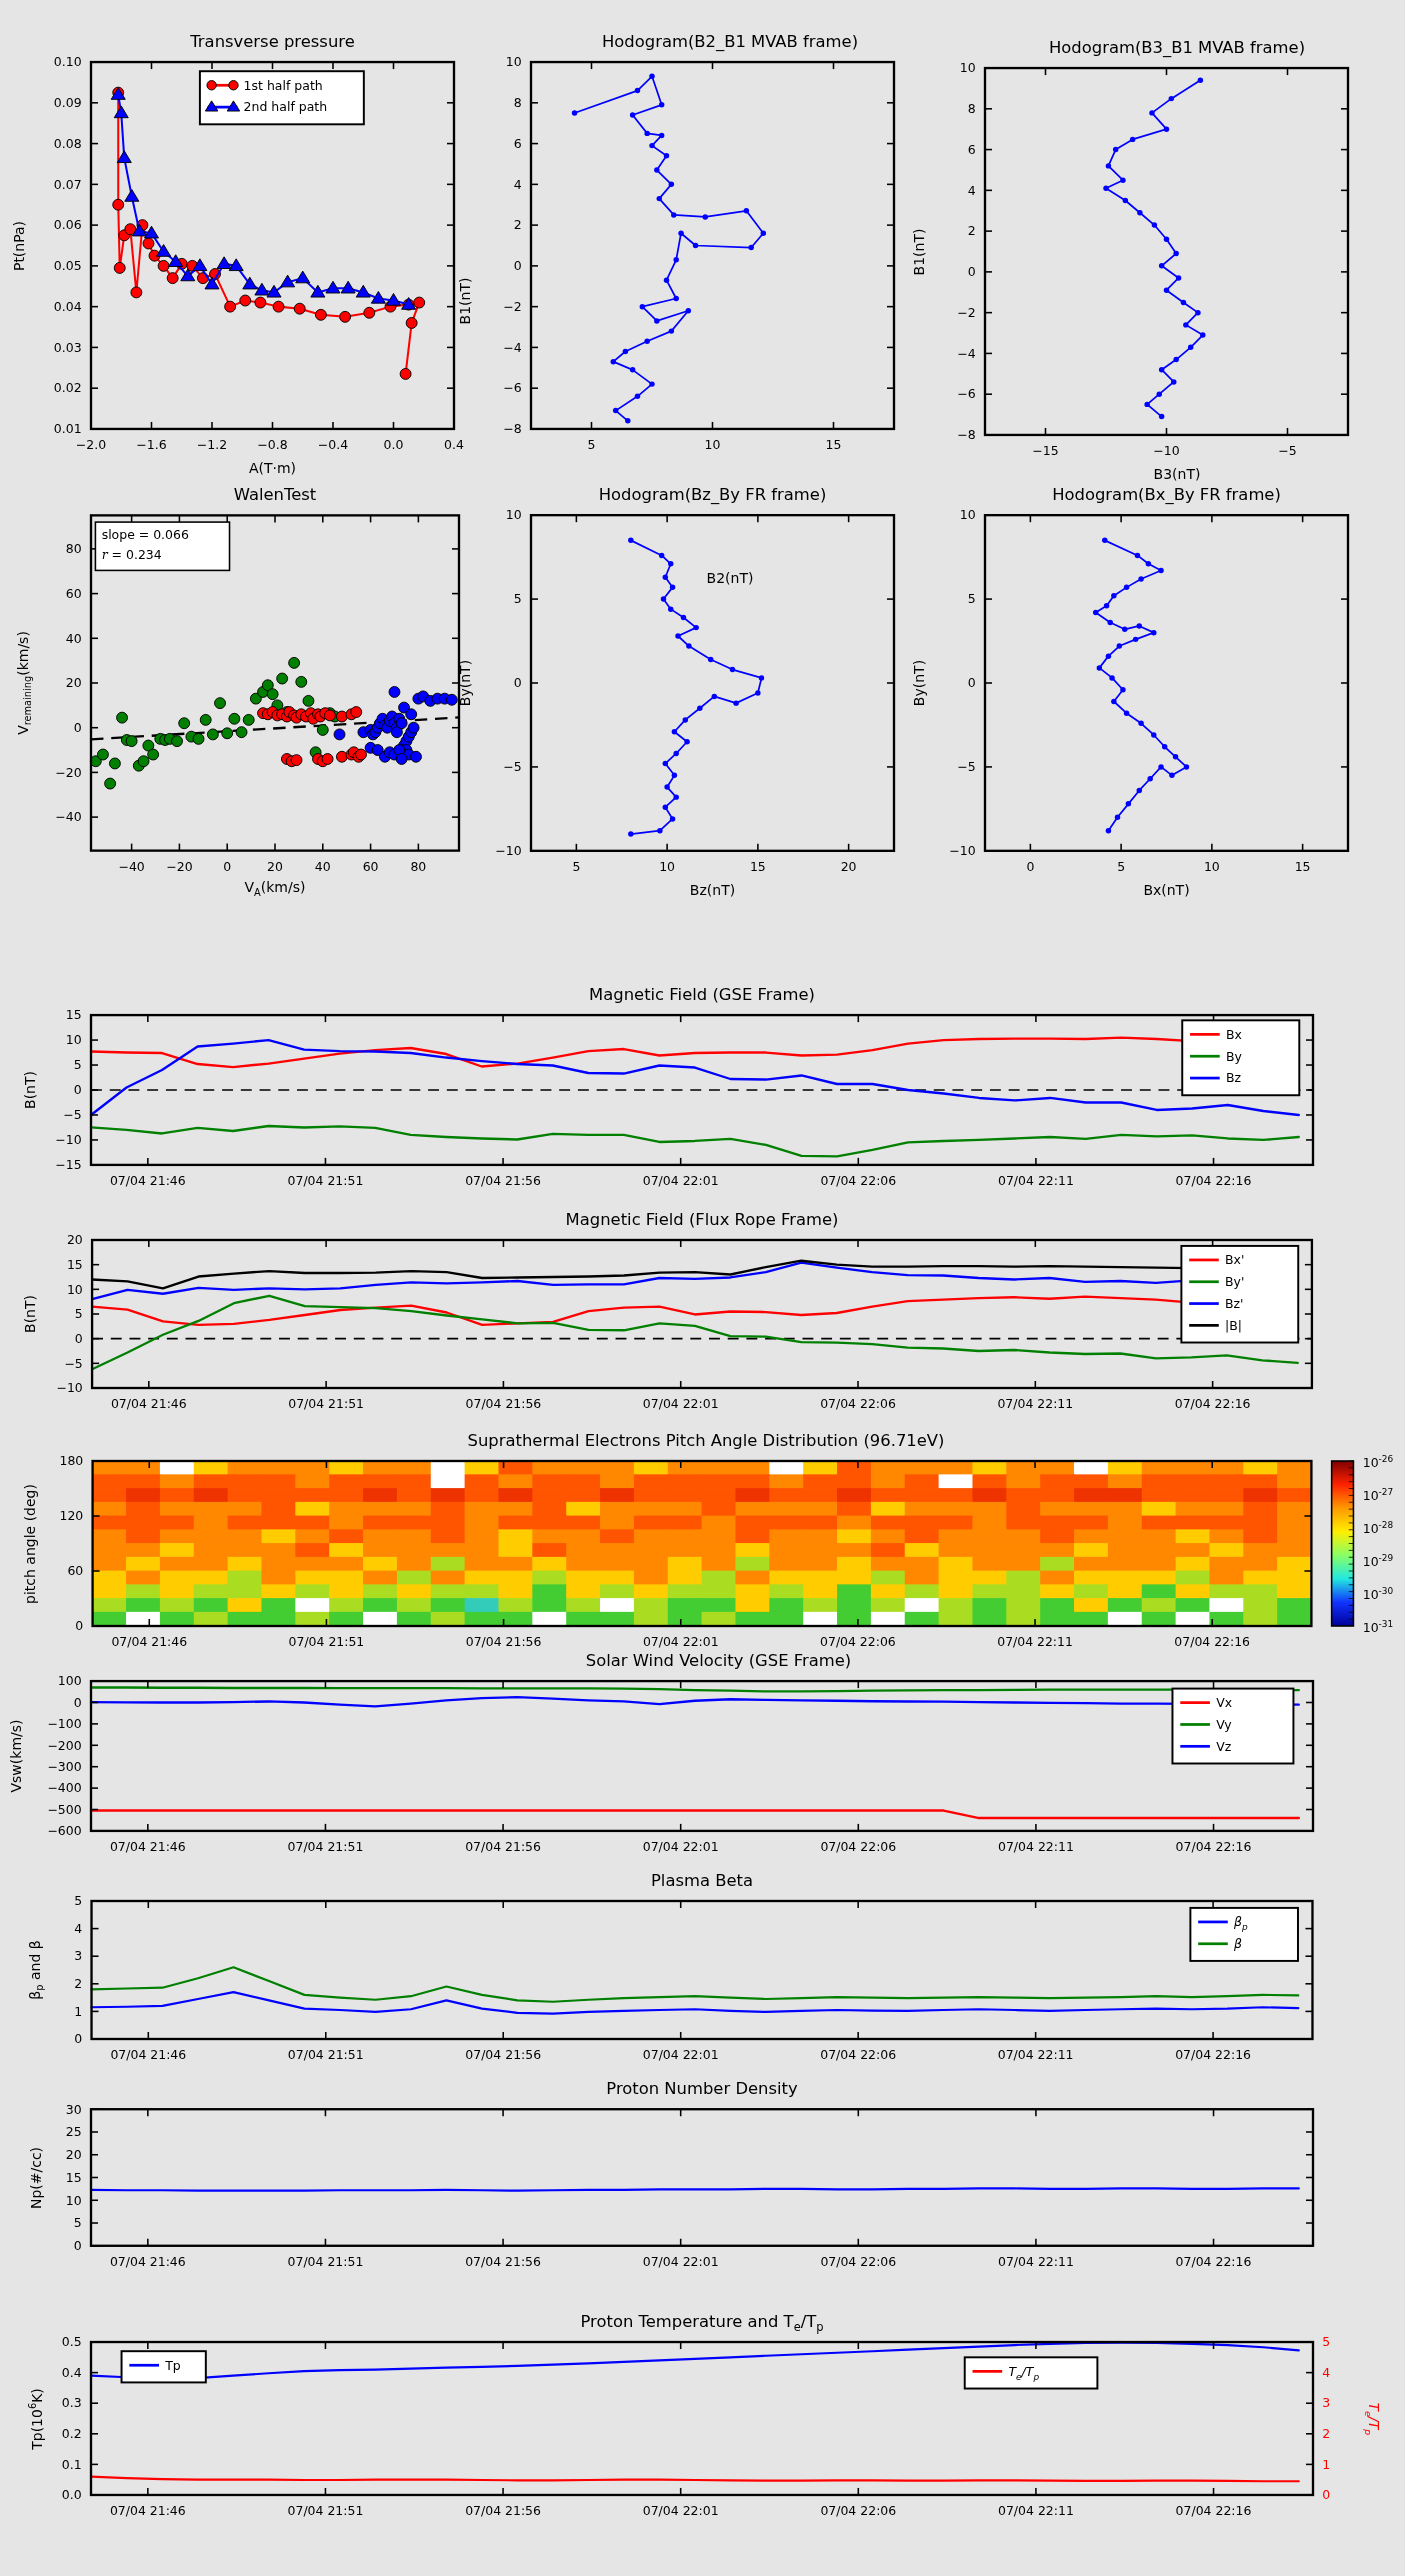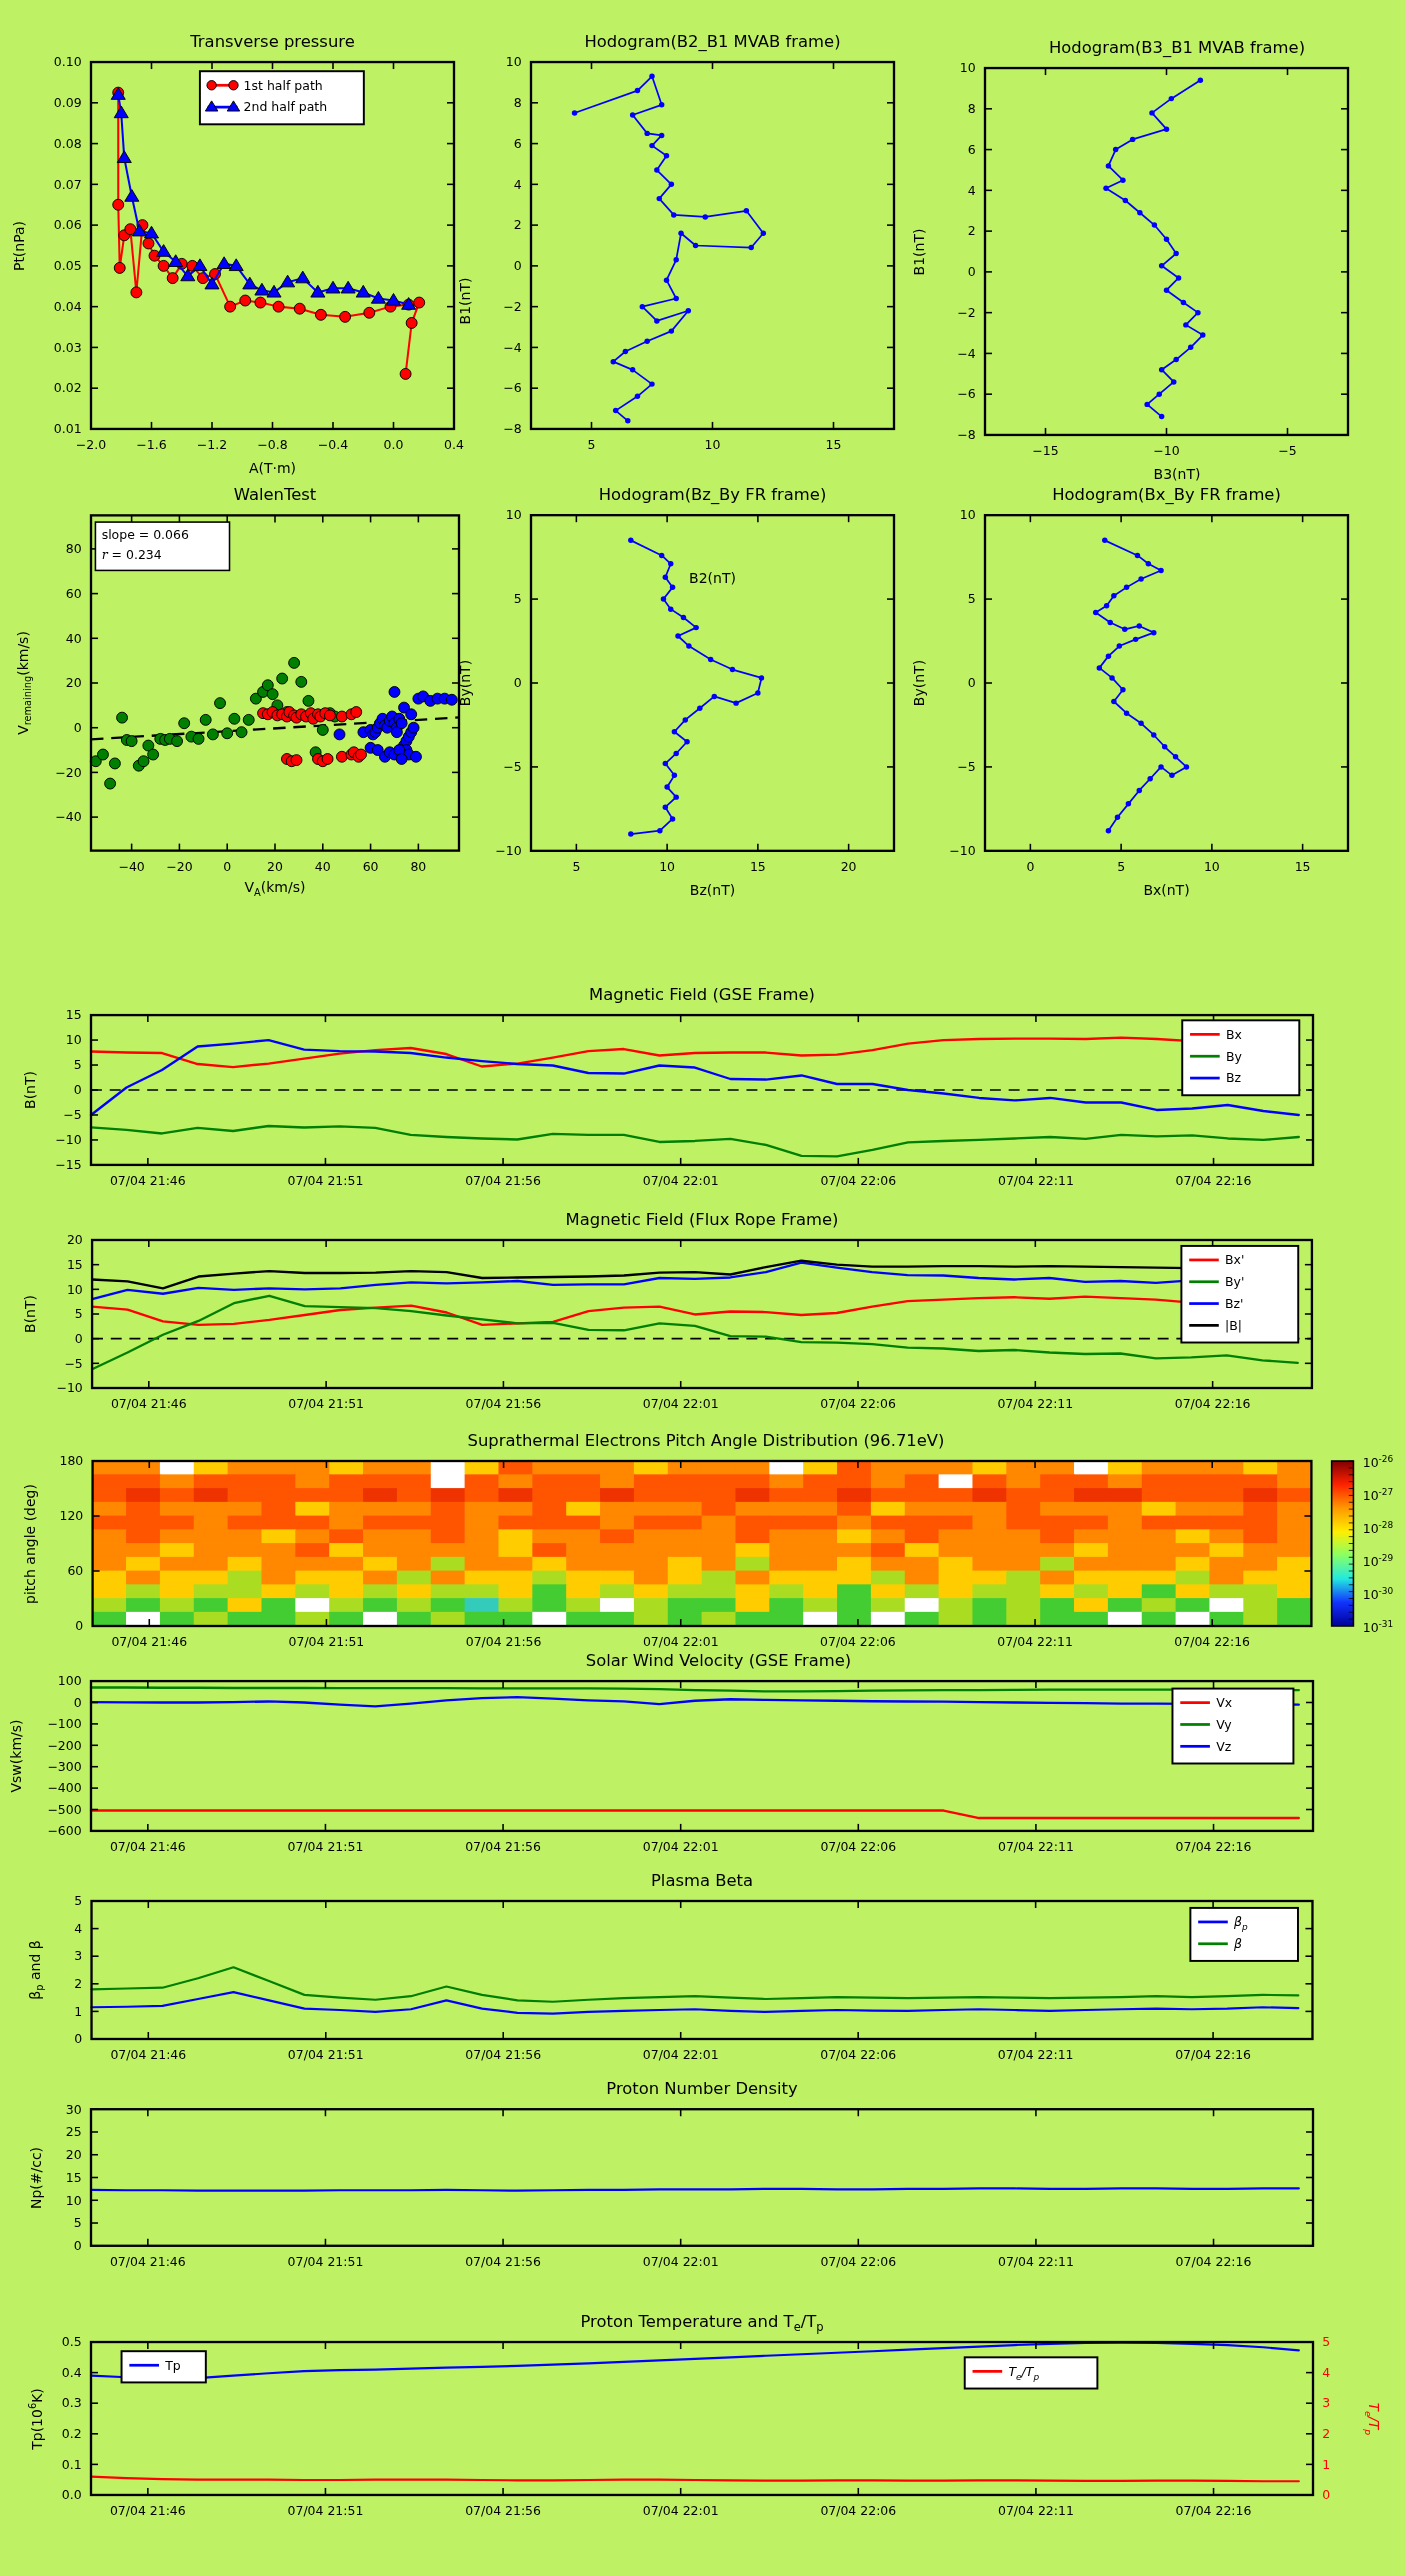--- a/index.html
+++ b/index.html
@@ -1,16 +1,16 @@
 <!DOCTYPE html>
 <html style="font-size:12.5px"><head>
 <meta charset="utf-8">
 <style>
   html,body{margin:0;padding:0;background:#ffffff;}
-  #figure{position:relative;width:1405px;height:2576px;background:#bef264;
+  #figure{position:relative;width:1405px;height:2576px;background:#e5e5e5;
           font-family:"DejaVu Sans",sans-serif;color:#000;}
   .panel{position:absolute;}
   .plot{position:absolute;left:0;top:0;overflow:visible;}
   .ptitle{position:absolute;left:50%;top:-30px;transform:translateX(-50%);
           font-size:16.4px;font-weight:normal;white-space:nowrap;margin:0;}
   .xlab{position:absolute;left:50%;bottom:-47px;transform:translateX(-50%);
         font-size:14px;white-space:nowrap;}
   .ylab{position:absolute;left:-66px;top:50%;transform:translate(-50%,-50%) rotate(-90deg);
         font-size:14px;white-space:nowrap;}
   .ylab-right{position:absolute;right:-91px;top:50%;color:#ff0000;
@@ -145,21 +145,21 @@
         <circle cx="154.5" cy="29.75" r="6" fill="#ff0000" stroke="#000" stroke-width="1.2"></circle>
         <circle cx="182.5" cy="29.75" r="6" fill="#ff0000" stroke="#000" stroke-width="1.2"></circle>
         <text x="195.5" y="35.25" font-size="16" text-anchor="start" fill="#000"><tspan dy="0" font-size="16">1st half path</tspan></text>
         <line x1="149.5" y1="57.75" x2="187.5" y2="57.75" stroke="#0000ff" stroke-width="3.5"></line>
         <path d="M154.5 49.75L162.5 62.75L146.5 62.75Z" fill="#0000ff" stroke="#000" stroke-width="1.2"></path>
         <path d="M182.5 49.75L190.5 62.75L174.5 62.75Z" fill="#0000ff" stroke="#000" stroke-width="1.2"></path>
         <text x="195.5" y="63.25" font-size="16" text-anchor="start" fill="#000"><tspan dy="0" font-size="16">2nd half path</tspan></text>
       </svg>
 </section>
 
-<section class="panel" id="pnl-1" style="left: 531px; top: 62px; width: 363px; height: 477px;">
+<section class="panel" id="pnl-1" style="left: 531px; top: 62px; width: 363px; height: 477px; padding-left: 35px;">
   <h2 class="ptitle mathtext">Hodogram(B2_B1 MVAB frame)</h2>
   <span class="ylab mathtext">B1(nT)</span>
   <span class="xlab mathtext">B2(nT)</span>
   <svg class="plot" width="363" height="367" viewBox="0 0 465 470">
         <polyline points="55.8,65.3 136.4,36.6 155.0,18.3 167.4,54.8 130.2,67.9 148.8,91.4 167.4,94.0 155.0,107.1 173.6,120.1 161.2,138.4 179.8,156.7 164.3,174.9 182.9,195.8 223.2,198.4 275.9,190.6 297.6,219.3 282.1,237.6 210.8,235.0 192.2,219.3 186.0,253.3 173.6,279.4 186.0,302.9 142.6,313.3 161.2,331.6 201.5,318.6 179.8,344.7 148.8,357.7 120.9,370.8 105.4,383.8 130.2,394.3 155.0,412.6 136.4,428.2 108.5,446.5 124.0,459.6" fill="none" stroke="#0000ff" stroke-width="2.2" stroke-linejoin="round" stroke-linecap="round"></polyline>
         <circle cx="55.79999999999999" cy="65.27777777777777" r="3.5" fill="#0000ff"></circle>
         <circle cx="136.4" cy="36.55555555555554" r="3.5" fill="#0000ff"></circle>
         <circle cx="155" cy="18.27777777777777" r="3.5" fill="#0000ff"></circle>
         <circle cx="167.4" cy="54.83333333333337" r="3.5" fill="#0000ff"></circle>
         <circle cx="130.20000000000002" cy="67.88888888888886" r="3.5" fill="#0000ff"></circle>

